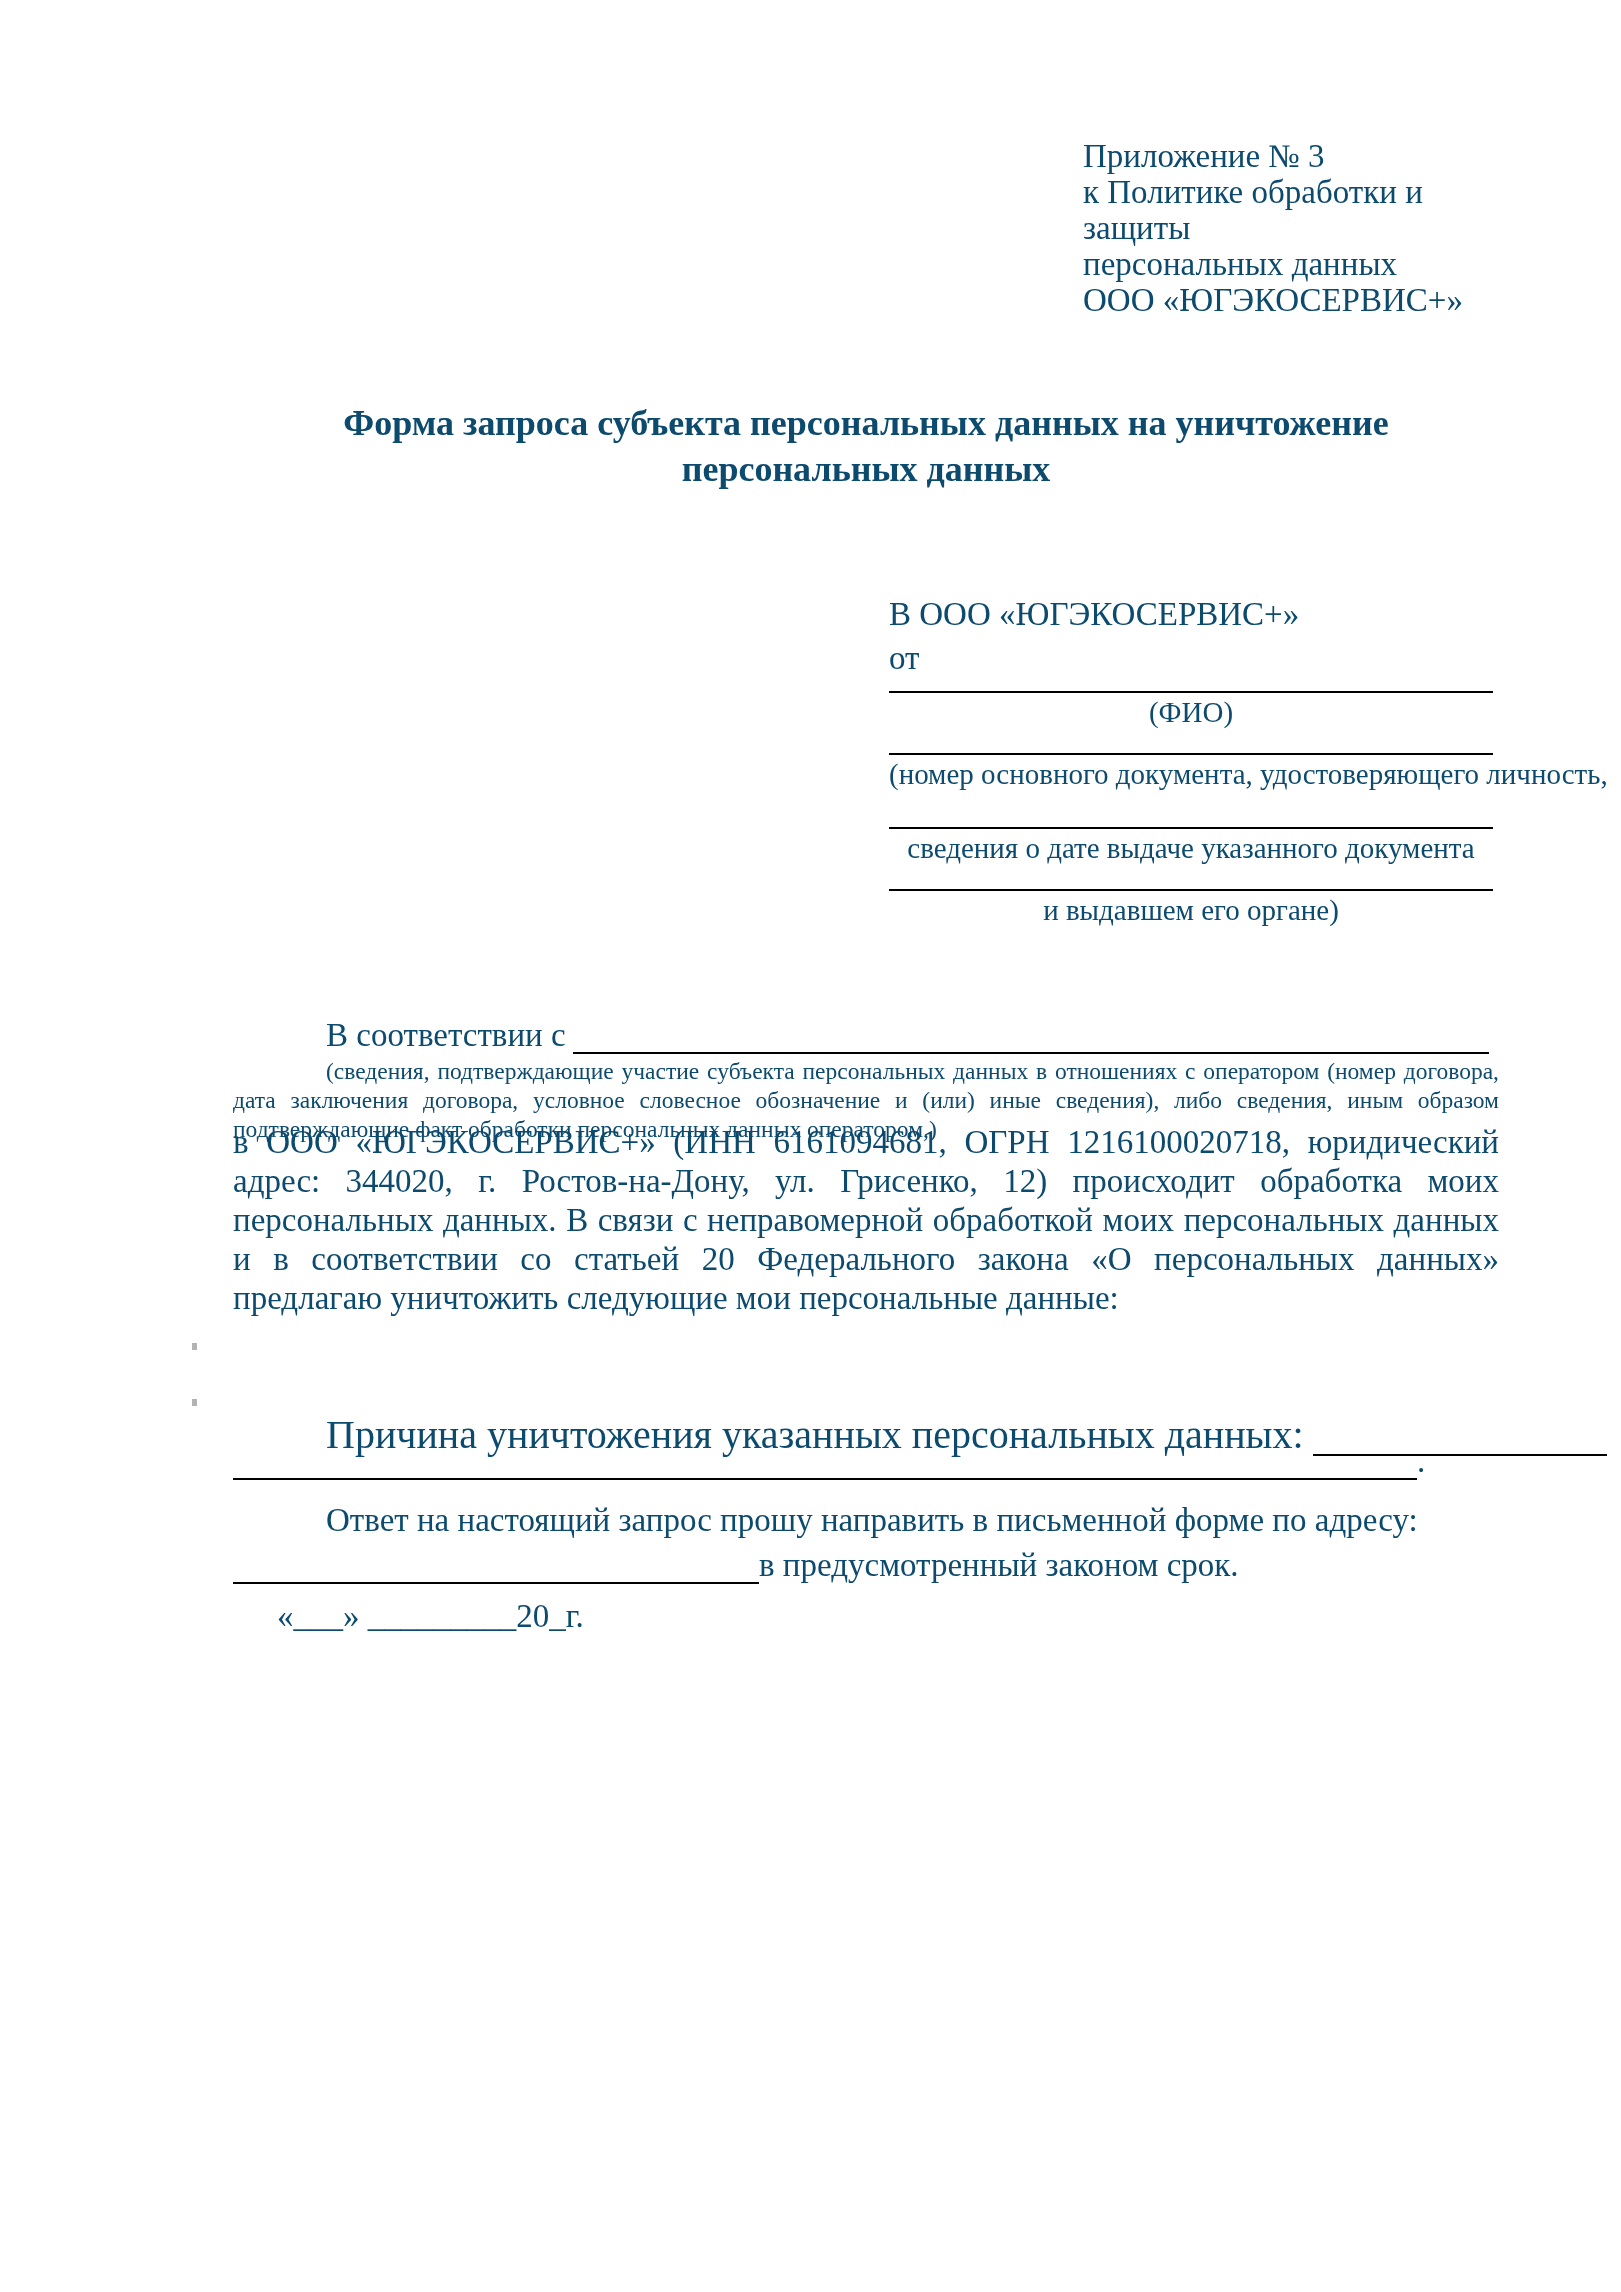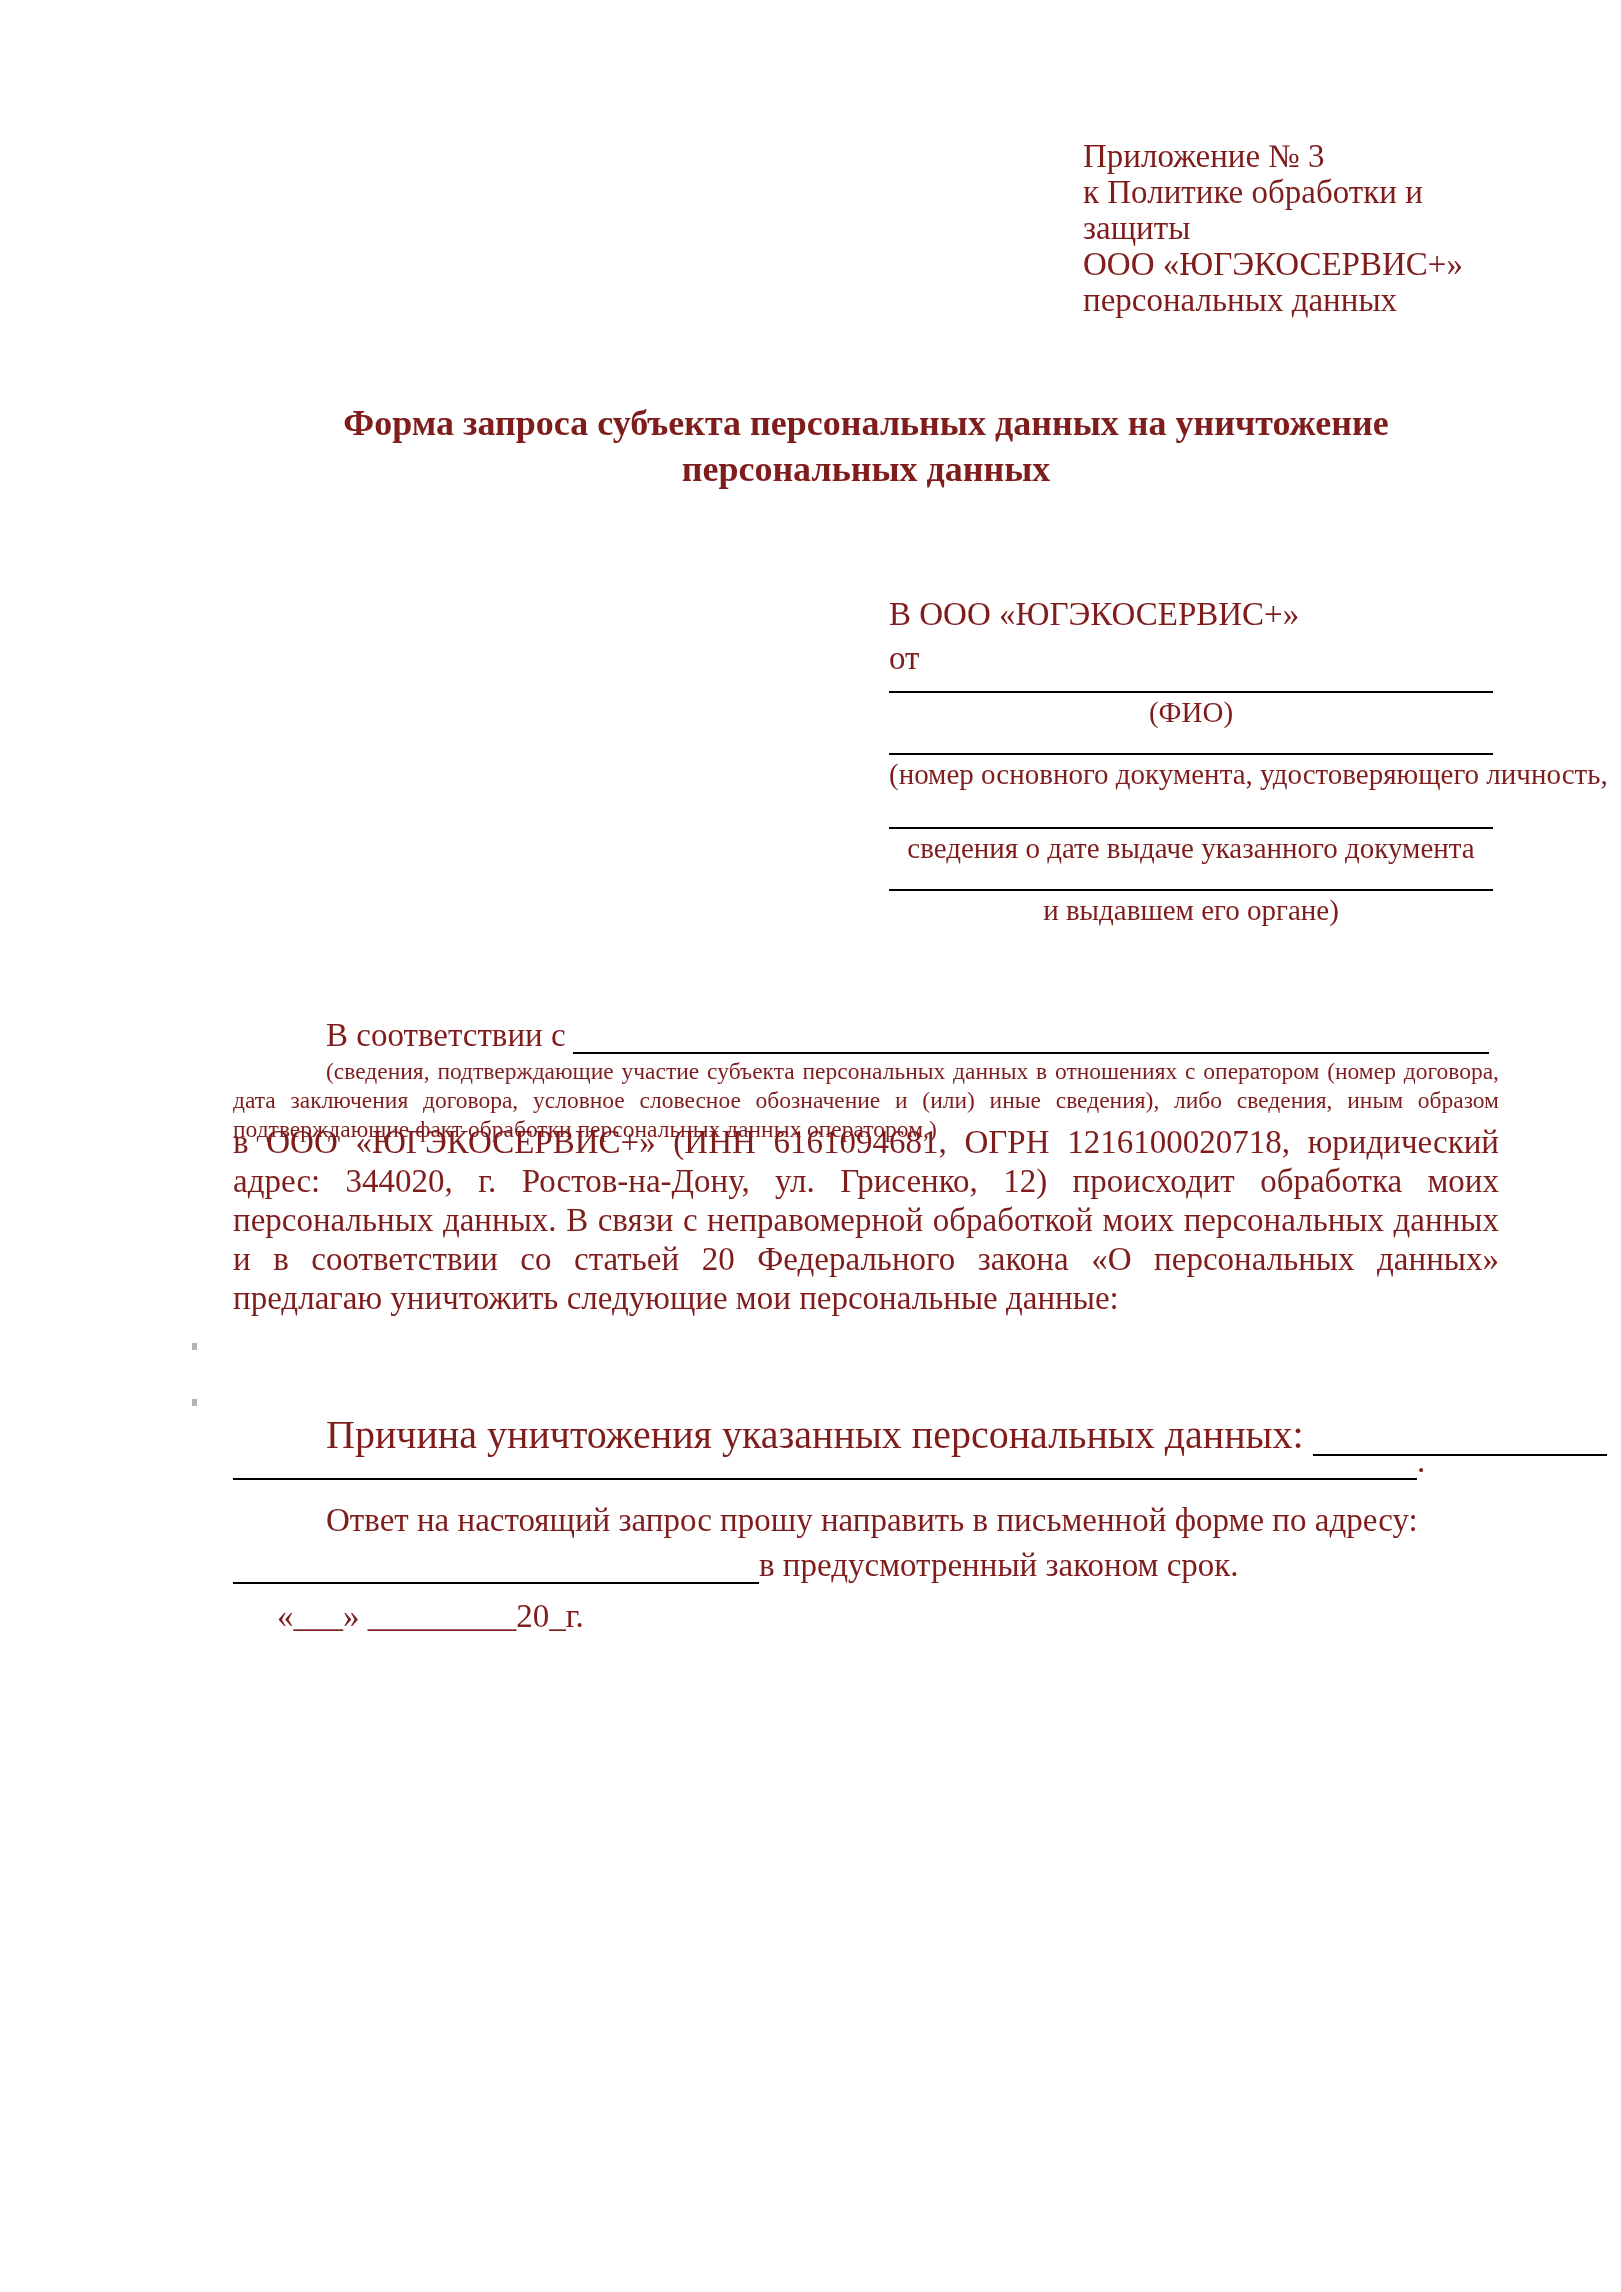--- a/index.html
+++ b/index.html
@@ -5,21 +5,21 @@
   html, body {
     margin: 0;
     padding: 0;
     background: #ffffff;
   }
   .page {
     position: relative;
     width: 1621px;
     height: 2293px;
     background: #ffffff;
-    color: #7f1d1d;
+    color: #0c4a6e;
     font-family: "Liberation Serif", "DejaVu Serif", serif;
     overflow: hidden;
   }
   
   .header {
     position: absolute;
     left: 1083px;
     top: 138px;
     width: 451px;
     font-size: 33px;
@@ -176,22 +176,22 @@
   .signature-blank { width: 407px; }
 </style>
 </head>
 <body>
 
 <div class="page">
 
   <div class="header">
     <div>Приложение № 3</div>
     <div>к Политике обработки и защиты</div>
+    <div>персональных данных</div>
     <div>ООО «ЮГЭКОСЕРВИС+»</div>
-    <div>персональных данных</div>
   </div>
 
   <div class="title">Форма запроса субъекта персональных данных на уничтожение персональных данных</div>
 
   <div class="addressee">
     <div class="a-to">В ООО «ЮГЭКОСЕРВИС+»</div>
     <div class="a-from">от</div>
 
     <div class="rule u1"></div>
     <div class="cap c1">(ФИО)</div>

